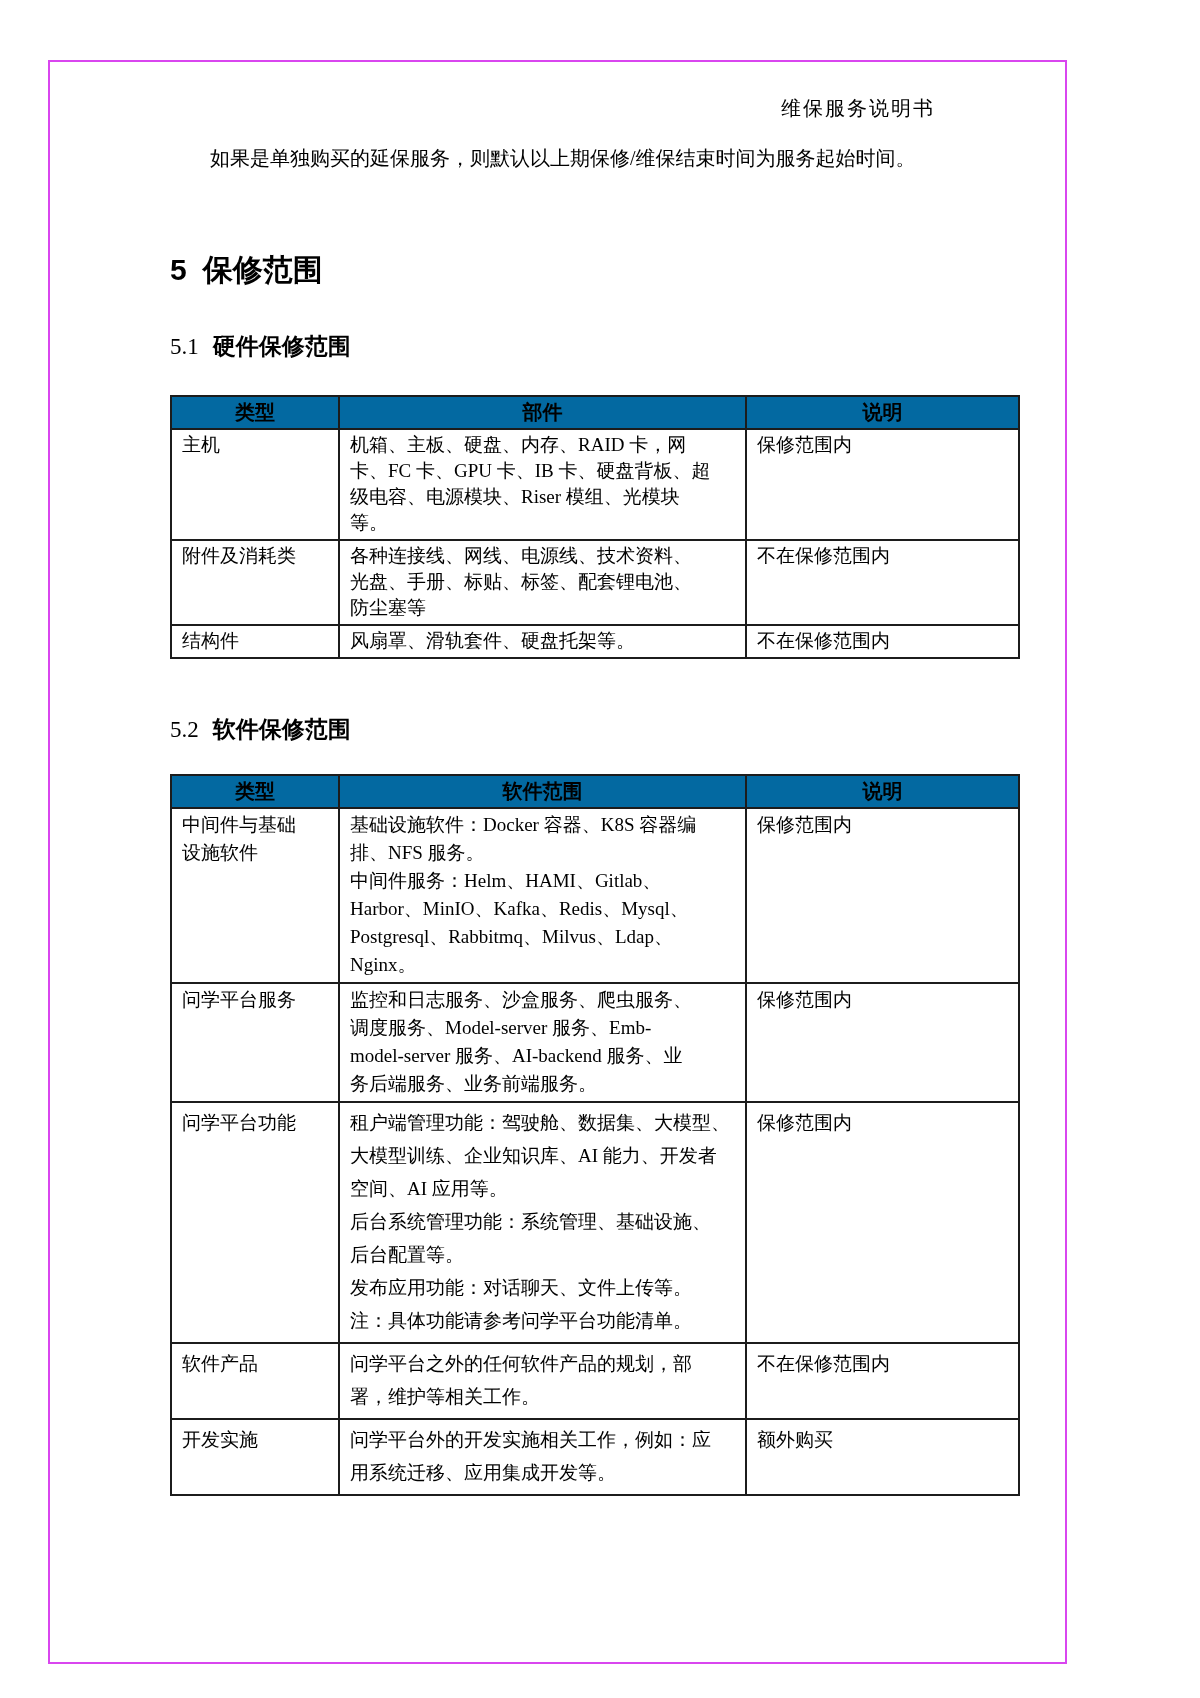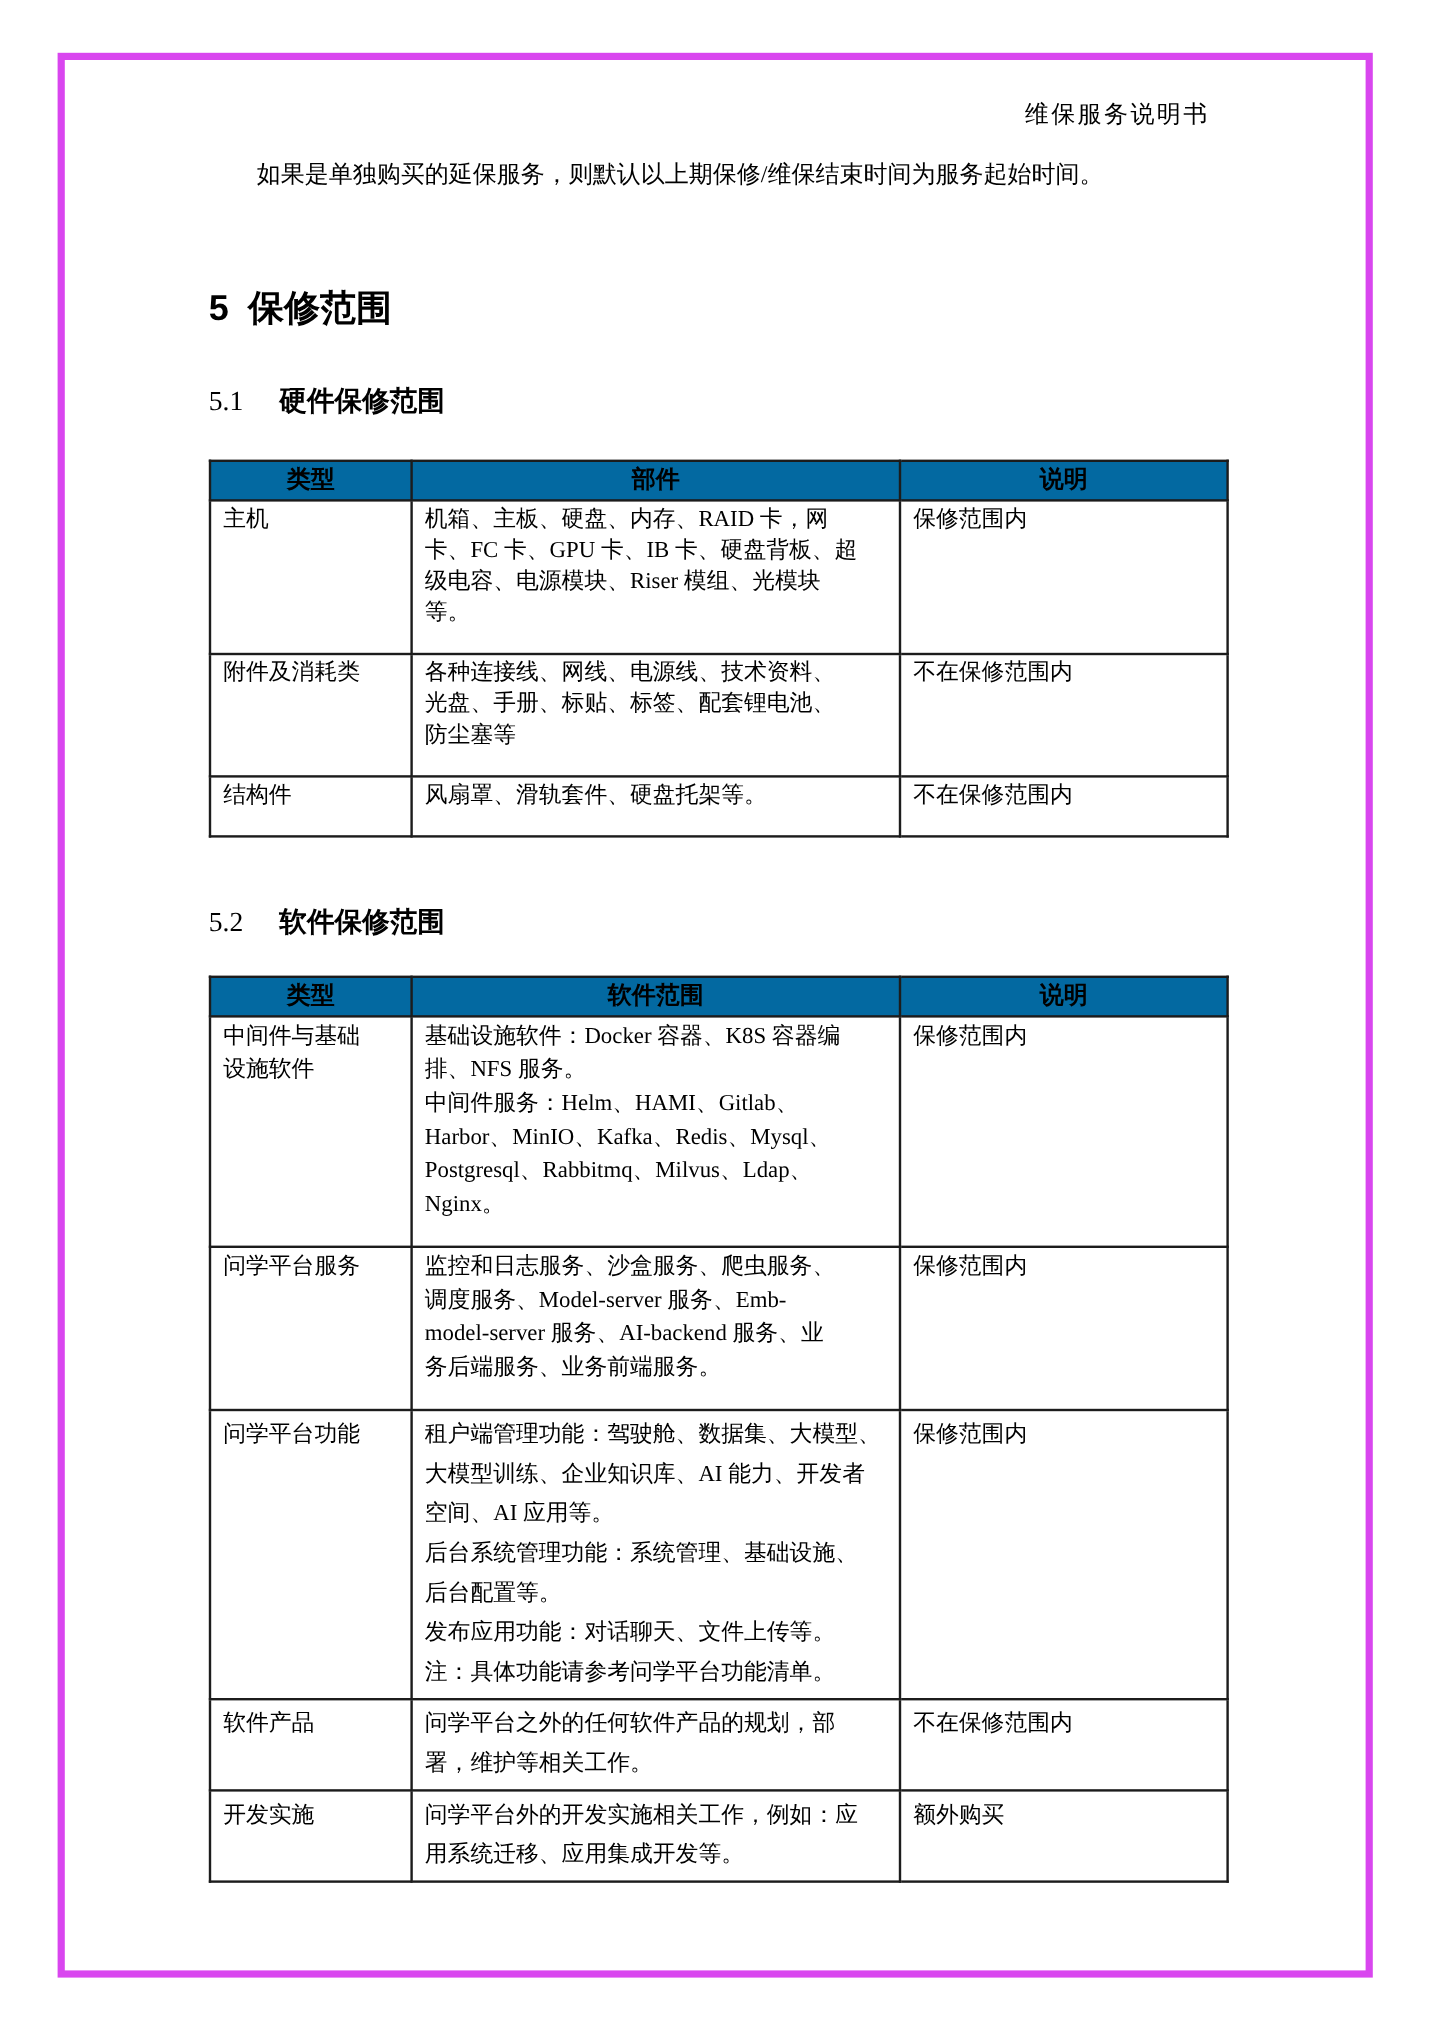--- a/index.html
+++ b/index.html
@@ -10,25 +10,25 @@
   body {
     width: 1200px;
     height: 1698px;
     position: relative;
     font-family: "Liberation Serif", "DejaVu Serif", serif;
     color: #000000;
   }
   .page {
     position: absolute;
     left: 48px;
-    top: 44px;
-    width: 1096px;
+    top: 60px;
+    width: 1019px;
     height: 1604px;
     box-sizing: border-box;
-    border: 6px solid #d946ef;
+    border: 2px solid #d946ef;
     padding: 0 130px 0 120px;
     background: #ffffff;
   }
   .doc-header {
     margin-top: 34px;
     text-align: right;
     font-size: 20px;
     letter-spacing: 2px;
     line-height: 24px;
   }
@@ -48,42 +48,42 @@
   .h1 .num { margin-right: 16px; }
   .h2 {
     font-size: 23px;
     line-height: 28px;
   }
   .h2-first { margin-top: 44px; }
   .h2-second { margin-top: 56px; }
   .h2 .num {
     font-family: "Liberation Serif", "DejaVu Serif", serif;
     font-weight: normal;
-    margin-right: 30px;
+    margin-right: 14px;
   }
   .h2 .ttl {
     font-family: "Liberation Sans", "DejaVu Sans", sans-serif;
     font-weight: bold;
   }
   table {
     border-collapse: collapse;
     table-layout: fixed;
     width: 848px;
     font-size: 19px;
   }
   .tbl-1 { margin-top: 34px; }
   .tbl-2 { margin-top: 30px; }
   col.c-type { width: 168px; }
   col.c-content { width: 407px; }
   col.c-note { width: 273px; }
   th, td {
     border: 2px solid #1c1c1c;
     vertical-align: top;
     text-align: left;
-    padding: 2px 8px 20px 10px;
+    padding: 2px 8px 3px 10px;
   }
   th {
     background: #0369a1;
     text-align: center;
     font-weight: bold;
     font-size: 20px;
     line-height: 25px;
     padding: 3px 4px;
   }
   td { line-height: 26px; }

